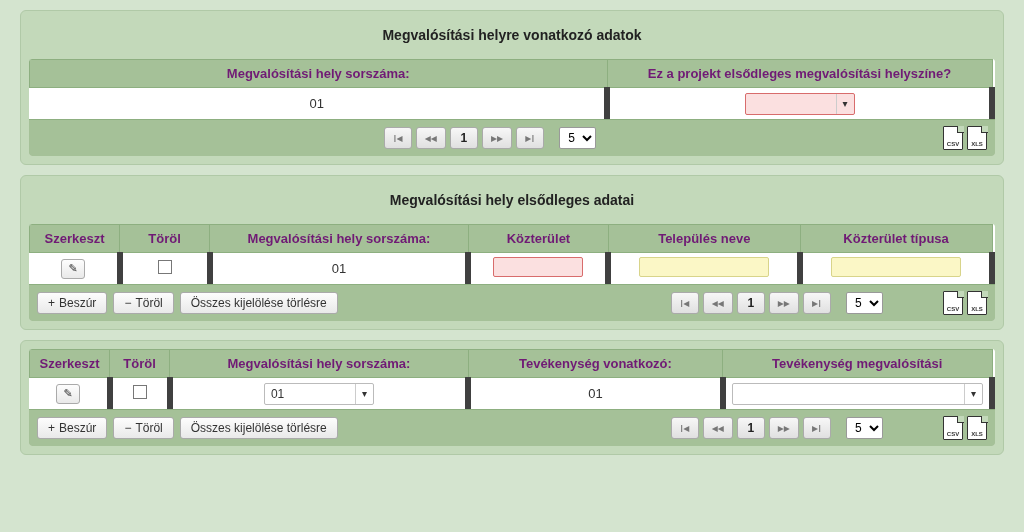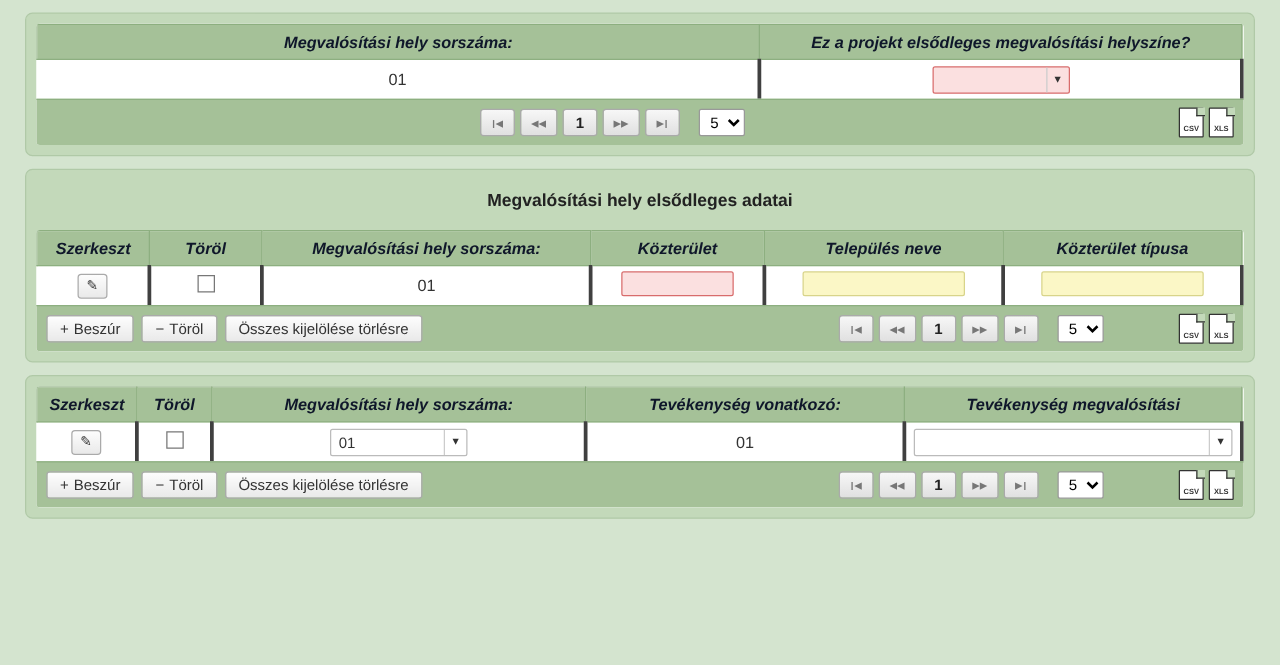--- a/index.html
+++ b/index.html
@@ -25,34 +25,33 @@
       color: #222;
     }
     .inner {
       background: #fff;
       border-radius: 3px;
       overflow: hidden;
     }
     table { width: 100%; border-collapse: collapse; }
     th {
       background: #a5c198;
-      color: #0f172a;
+      color: #701a75;
       font-weight: bold;
       padding: 6px 8px;
       border: 1px solid #8daf80;
       text-align: center;
       font-size: 13px;
-      font-style: italic;
     }
     td {
       background: #fff;
       padding: 4px 6px;
       text-align: center;
       vertical-align: middle;
-      border-right: 3px solid #404040;
+      border-right: 6px solid #404040;
     }
     .footer-bar {
       background: #a5c198;
       padding: 6px 8px;
       display: flex;
       align-items: center;
       border-top: 1px solid #8daf80;
     }
     .btn {
       background: linear-gradient(#fdfdfd,#e9e9e9);
@@ -150,20 +149,21 @@
       border-bottom: 1.5px solid #333;
     }
     .pager { display: flex; gap: 4px; align-items: center; }
     .center-grow { flex:1; display:flex; justify-content:center; }
     .left-tools { display:flex; gap:6px; }
   </style>
 </head>
 <body>
 
 <div class="panel">
+  <div class="panel-title">Megvalósítási helyre vonatkozó adatok</div>
   <div class="inner">
     <table>
       <tbody>
           <tr>
         <th style="width:60%">Megvalósítási hely sorszáma:</th>
         <th>Ez a projekt elsődleges megvalósítási helyszíne?</th>
       </tr>
       <tr>
         <td>01</td>
         <td>

